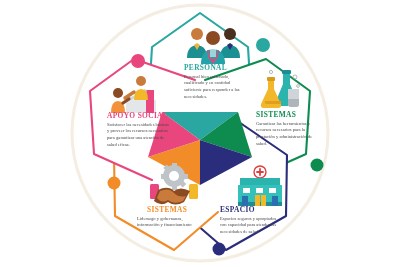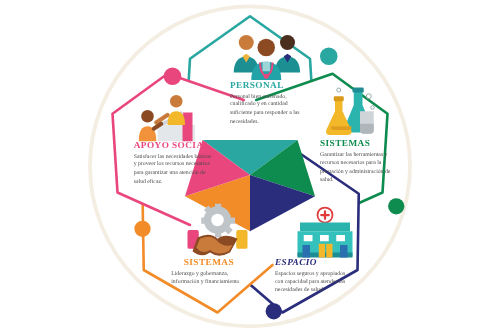--- a/index.html
+++ b/index.html
@@ -141,21 +141,21 @@
     <p class="hd" style="color:#29A7A0;font-size:7.4px;">PERSONAL</p>
     <p class="bd" style="font-size:4.6px;line-height:1.52;">Personal bien entrenado, cualificado y en cantidad suficiente para responder a las necesidades.</p>
   </div>
 
   <div class="txtblk" style="left:256px;top:110px;width:64px;">
     <p class="hd" style="color:#0E8B4E;font-size:7.4px;">SISTEMAS</p>
     <p class="bd" style="font-size:4.6px;line-height:1.52;">Garantizar las herramientas y recursos necesarios para la prestación y administración de salud.</p>
   </div>
 
   <div class="txtblk" style="left:220px;top:205px;width:62px;">
-    <p class="hd" style="color:#2A2D7C;font-size:7.4px;font-style:italic;">ESPACIO</p>
+    <p class="hd" style="color:#2A2D7C;font-size:7.4px;">ESPACIO</p>
     <p class="bd" style="font-size:4.6px;line-height:1.52;">Espacios seguros y apropiados con capacidad para atender las necesidades de salud</p>
   </div>
 
   <div class="txtblk" style="left:137px;top:205px;width:62px;">
     <p class="hd" style="color:#F28C28;font-size:7.4px;padding-left:10px;">SISTEMAS</p>
     <p class="bd" style="font-size:4.6px;line-height:1.52;">Liderazgo y gobernanza, información y financiamiento</p>
   </div>
 
   <div class="txtblk" style="left:107px;top:111px;width:64px;">
     <p class="hd" style="color:#E8467C;font-size:7.4px;">APOYO SOCIAL</p>

